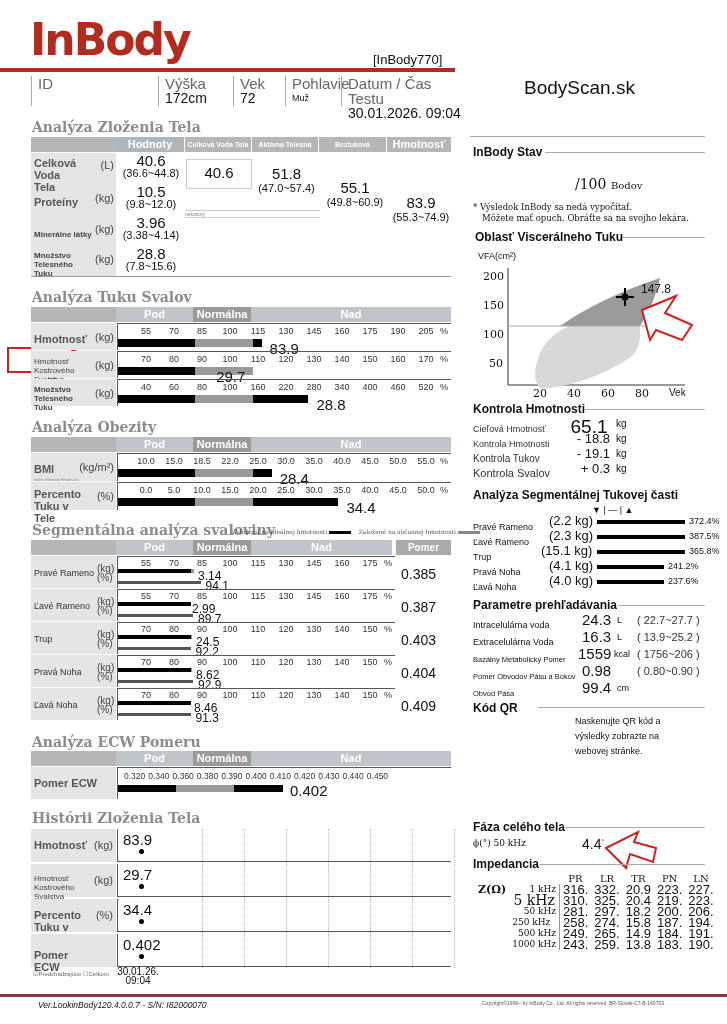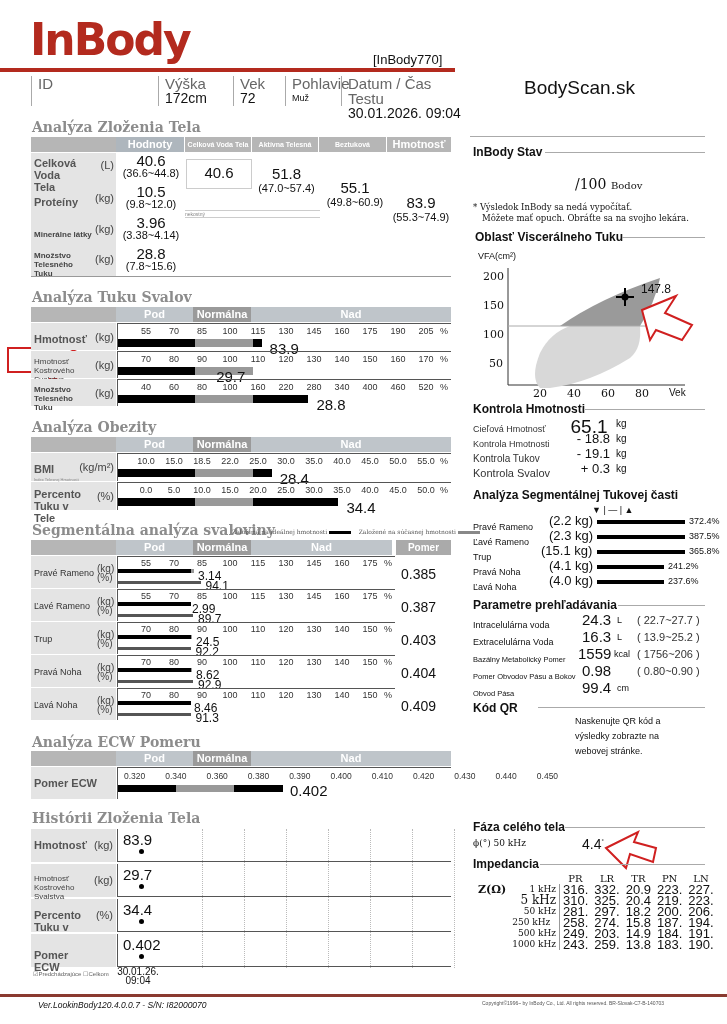--- a/index.html
+++ b/index.html
@@ -131,21 +131,21 @@
 <div class="abs sec-title" style="left:32px;top:734px">Analýza ECW Pomeru</div>
 <div class="abs gbar" style="left:31px;top:751px;width:420px;height:15px">
   <div style="width:85px"></div>
     <div style="width:77px;background:#bfc5ca">Pod</div>
     <div style="width:58px;background:#9a9a9a">Normálna</div>
     <div style="width:200px;background:#bfc5ca">Nad</div>
 </div>
 <div class="abs rowlbl" style="left:31px;top:767px;width:85px;height:32px"></div>
 <div class="abs lbl" style="left:34px;top:777px">Pomer ECW</div>
 <div class="abs" style="left:117px;top:767px;width:334px;height:32px;border-left:1px solid #555;border-top:1px solid #555">
-  <div class="scale abs" style="left:6px;top:3px;display:flex;gap:20px;font-size:8.5px" id="ecw-ticks">
+  <div class="scale abs" style="left:6px;top:3px;display:flex;gap:3px;font-size:8.5px" id="ecw-ticks">
       <span>0.320</span>
       <span>0.340</span>
       <span>0.360</span>
       <span>0.380</span>
       <span>0.390</span>
       <span>0.400</span>
       <span>0.410</span>
       <span>0.420</span>
       <span>0.430</span>
       <span>0.440</span>
@@ -245,21 +245,21 @@
           <td style="font-weight:bold;font-size:11px"><span>Z(Ω)</span></td>
           <td style="text-align:right;font-size:9px;border-right:1px solid #999">1 kHz</td>
           <td style="font-family:'Liberation Sans',sans-serif;font-size:13px">316.</td>
           <td style="font-family:'Liberation Sans',sans-serif;font-size:13px">332.</td>
           <td style="font-family:'Liberation Sans',sans-serif;font-size:13px">20.9</td>
           <td style="font-family:'Liberation Sans',sans-serif;font-size:13px">223.</td>
           <td style="font-family:Liberation Sans, sans-serif;font-size:13px">227.</td>
         </tr>
         <tr>
           <td style="font-weight:bold;font-size:11px"></td>
-          <td style="text-align:right;font-size:12px;border-right:1px solid #999">5 kHz</td>
+          <td style="text-align:center;font-size:14px;border-right:1px solid #999">5 kHz</td>
           <td style="font-family:'Liberation Sans',sans-serif;font-size:13px">310.</td>
           <td style="font-family:'Liberation Sans',sans-serif;font-size:13px">325.</td>
           <td style="font-family:'Liberation Sans',sans-serif;font-size:13px">20.4</td>
           <td style="font-family:'Liberation Sans',sans-serif;font-size:13px">219.</td>
           <td style="font-family:'Liberation Sans',sans-serif;font-size:13px">223.</td>
         </tr>
         <tr>
           <td style="font-weight:bold;font-size:11px"></td>
           <td style="text-align:right;font-size:9px;border-right:1px solid #999">50 kHz</td>
           <td style="font-family:'Liberation Sans',sans-serif;font-size:13px">281.</td>
@@ -274,21 +274,21 @@
           <td style="font-family:'Liberation Sans',sans-serif;font-size:13px">258.</td>
           <td style="font-family:'Liberation Sans',sans-serif;font-size:13px">274.</td>
           <td style="font-family:'Liberation Sans',sans-serif;font-size:13px">15.8</td>
           <td style="font-family:'Liberation Sans',sans-serif;font-size:13px">187.</td>
           <td style="font-family:'Liberation Sans',sans-serif;font-size:13px">194.</td>
         </tr>
         <tr>
           <td style="font-weight:bold;font-size:11px"></td>
           <td style="text-align:right;font-size:9px;border-right:1px solid #999">500 kHz</td>
           <td style="font-family:'Liberation Sans',sans-serif;font-size:13px">249.</td>
-          <td style="font-family:'Liberation Sans',sans-serif;font-size:13px">203.</td>
+          <td style="font-family:'Liberation Sans',sans-serif;font-size:13px">265.</td>
           <td style="font-family:'Liberation Sans',sans-serif;font-size:13px">14.9</td>
           <td style="font-family:'Liberation Sans',sans-serif;font-size:13px">184.</td>
           <td style="font-family:'Liberation Sans',sans-serif;font-size:13px">191.</td>
         </tr>
         <tr>
           <td style="font-weight:bold;font-size:11px"></td>
           <td style="text-align:right;font-size:9px;border-right:1px solid #999">1000 kHz</td>
           <td style="font-family:'Liberation Sans',sans-serif;font-size:13px">243.</td>
           <td style="font-family:'Liberation Sans',sans-serif;font-size:13px">259.</td>
           <td style="font-family:'Liberation Sans',sans-serif;font-size:13px">13.8</td>

